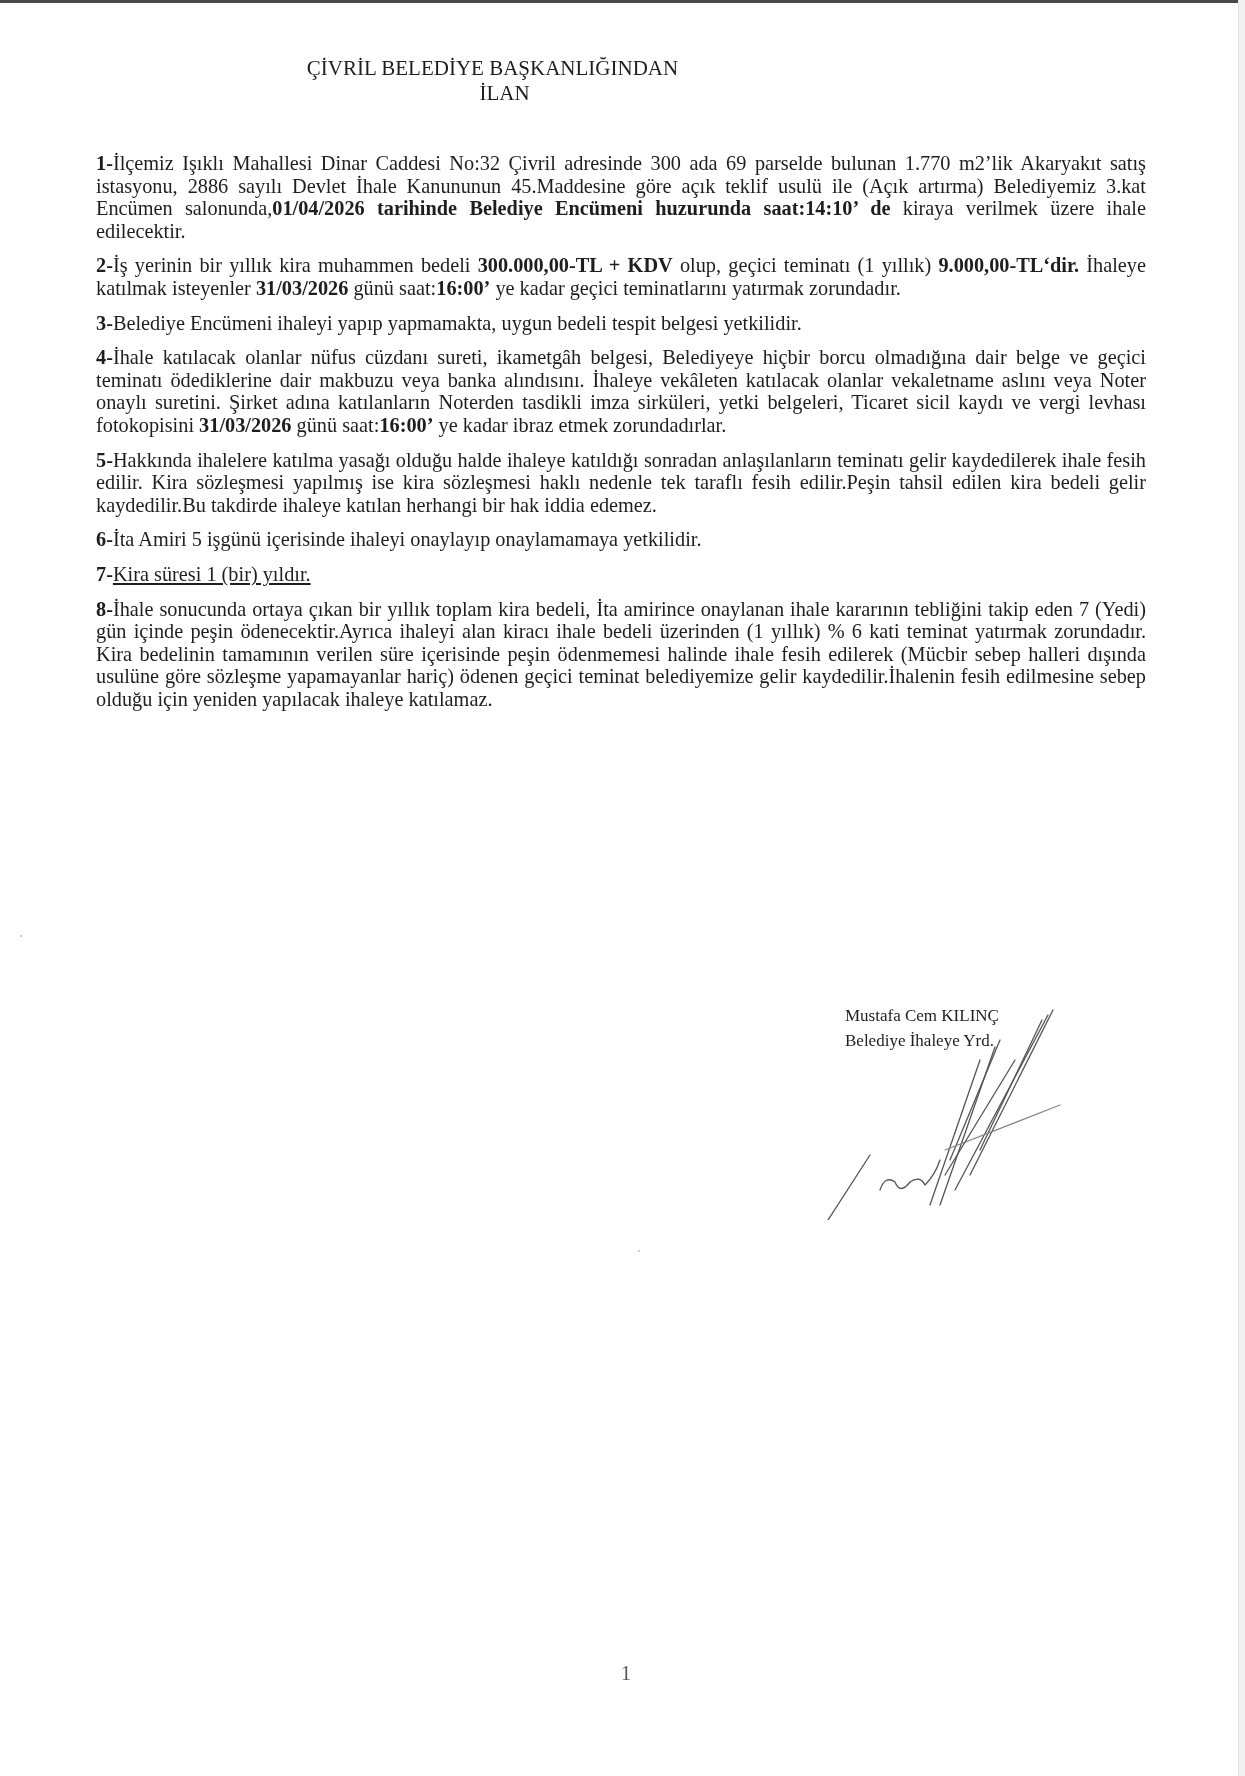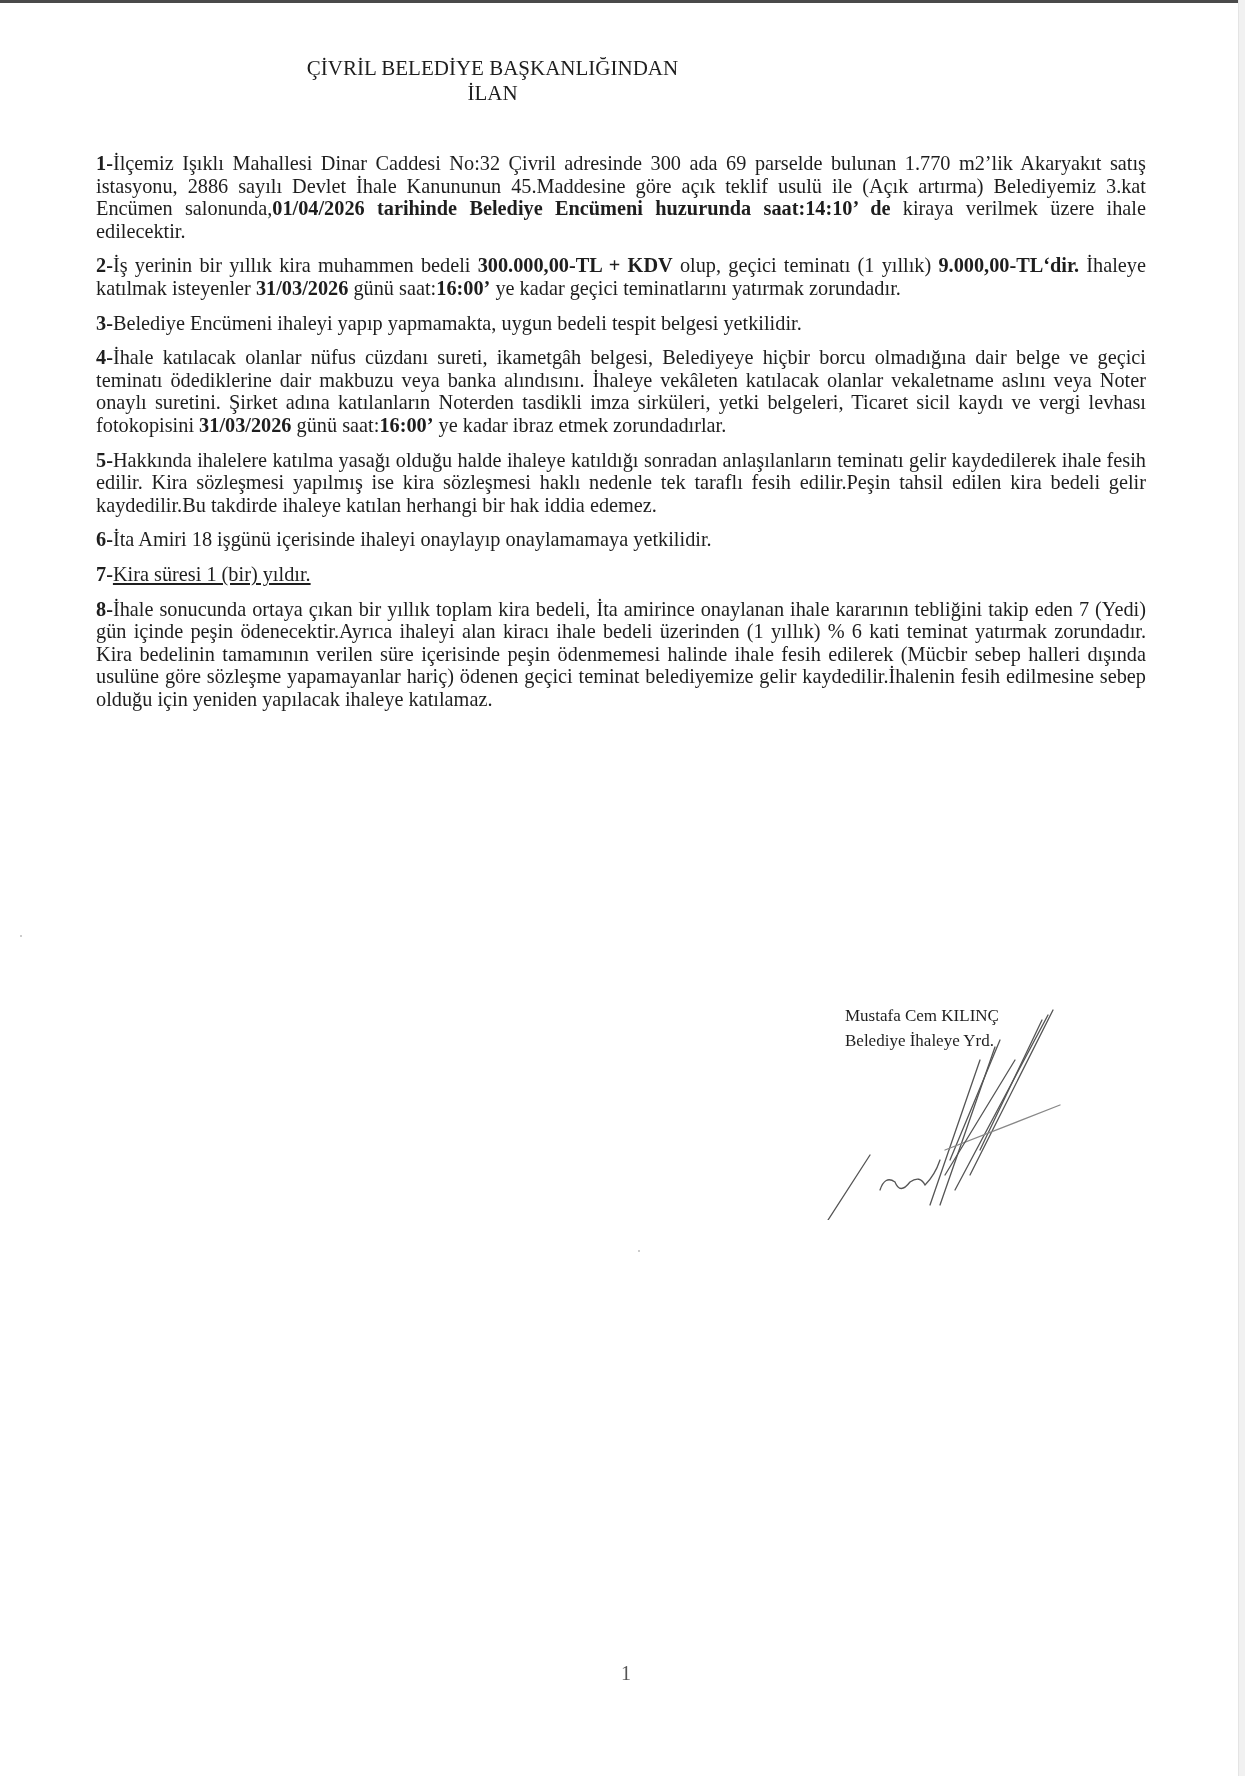--- a/index.html
+++ b/index.html
@@ -6,21 +6,21 @@
   body {
     width:1245px; height:1776px; position:relative; overflow:hidden;
     background:#ffffff;
     font-family:"Liberation Serif", "DejaVu Serif", serif;
     color:#1e1e1e;
   }
   .topbar { position:absolute; left:0; top:0; width:1245px; height:3px; background:#4a4a4a; }
   .rightedge { position:absolute; right:0; top:0; width:6px; height:1776px; background:#f1f1f1; border-left:1px solid #e4e4e4; }
   .title { position:absolute; left:0; width:985px; text-align:center; font-size:21px; line-height:24px; }
   .t1 { top:56px; }
-  .t2 { top:81px; }
+  .t2 { top:81px;margin-left:12px; }
   .body {
     position:absolute; left:84px; top:140px; width:1074px;
     font-size:20.3px; line-height:22.6px; text-align:justify;
   }
   .body p { margin:12px; }
   .b { font-weight:bold; }
   .u { text-decoration:underline; font-weight:normal; }
   .indent { text-indent:18px; }
   .sig { position:absolute; left:845px; top:1003px; font-size:17px; line-height:25px; }
   .sigsvg { position:absolute; left:780px; top:960px; }
@@ -36,21 +36,21 @@
 <div class="title t1">ÇİVRİL BELEDİYE BAŞKANLIĞINDAN</div>
 <div class="title t2">İLAN</div>
 
 <div class="body">
   <div id="items">
       <p><span class="b">1-</span><span>İlçemiz Işıklı Mahallesi Dinar Caddesi No:32 Çivril adresinde 300 ada 69 parselde bulunan 1.770 m2’lik Akaryakıt satış istasyonu, 2886 sayılı Devlet İhale Kanununun 45.Maddesine göre açık teklif usulü ile (Açık artırma) Belediyemiz 3.kat Encümen salonunda,</span><span class="b">01/04/2026 tarihinde Belediye Encümeni huzurunda saat:14:10’ de</span><span> kiraya verilmek üzere ihale edilecektir.</span></p>
       <p><span class="b">2-</span><span>İş yerinin bir yıllık kira muhammen bedeli </span><span class="b">300.000,00-TL + KDV</span><span> olup, geçici teminatı (1 yıllık) </span><span class="b">9.000,00-TL‘dir.</span><span> İhaleye katılmak isteyenler </span><span class="b">31/03/2026</span><span> günü saat:</span><span class="b">16:00’</span><span> ye kadar geçici teminatlarını yatırmak zorundadır.</span></p>
       <p><span class="b">3-</span><span>Belediye Encümeni ihaleyi yapıp yapmamakta, uygun bedeli tespit belgesi yetkilidir.</span></p>
       <p><span class="b">4-</span><span>İhale katılacak olanlar nüfus cüzdanı sureti, ikametgâh belgesi, Belediyeye hiçbir borcu olmadığına dair belge ve geçici teminatı ödediklerine dair makbuzu veya banka alındısını. İhaleye vekâleten katılacak olanlar vekaletname aslını veya Noter onaylı suretini. Şirket adına katılanların Noterden tasdikli imza sirküleri, yetki belgeleri, Ticaret sicil kaydı ve vergi levhası fotokopisini </span><span class="b">31/03/2026</span><span> günü saat:</span><span class="b">16:00’</span><span> ye kadar ibraz etmek zorundadırlar.</span></p>
       <p><span class="b">5-</span><span>Hakkında ihalelere katılma yasağı olduğu halde ihaleye katıldığı sonradan anlaşılanların teminatı gelir kaydedilerek ihale fesih edilir. Kira sözleşmesi yapılmış ise kira sözleşmesi haklı nedenle tek taraflı fesih edilir.Peşin tahsil edilen kira bedeli gelir kaydedilir.Bu takdirde ihaleye katılan herhangi bir hak iddia edemez.</span></p>
-      <p><span class="b">6-</span><span>İta Amiri 18 işgünü içerisinde ihaleyi onaylayıp onaylamamaya yetkilidir.</span></p>
+      <p><span class="b">6-</span><span>İta Amiri 5 işgünü içerisinde ihaleyi onaylayıp onaylamamaya yetkilidir.</span></p>
       <p><span class="b">7-</span><span class="u">Kira süresi 1 (bir) yıldır.</span></p>
       <p><span class="b">8-</span><span>İhale sonucunda ortaya çıkan bir yıllık toplam kira bedeli, İta amirince onaylanan ihale kararının tebliğini takip eden 7 (Yedi) gün içinde peşin ödenecektir.Ayrıca ihaleyi alan kiracı ihale bedeli üzerinden (1 yıllık) % 6 kati teminat yatırmak zorundadır. Kira bedelinin tamamının verilen süre içerisinde peşin ödenmemesi halinde ihale fesih edilerek (Mücbir sebep halleri dışında usulüne göre sözleşme yapamayanlar hariç) ödenen geçici teminat belediyemize gelir kaydedilir.İhalenin fesih edilmesine sebep olduğu için yeniden yapılacak ihaleye katılamaz.</span></p>
     </div>
 </div>
 
 <svg class="sigsvg" width="320" height="260" viewBox="0 0 320 260">
   <g fill="none" stroke="#555" stroke-width="1.3" stroke-linecap="round">
     <path d="M273 50 L190 215"></path>
     <path d="M268 55 L175 230"></path>
     <path d="M262 60 L200 190"></path>

